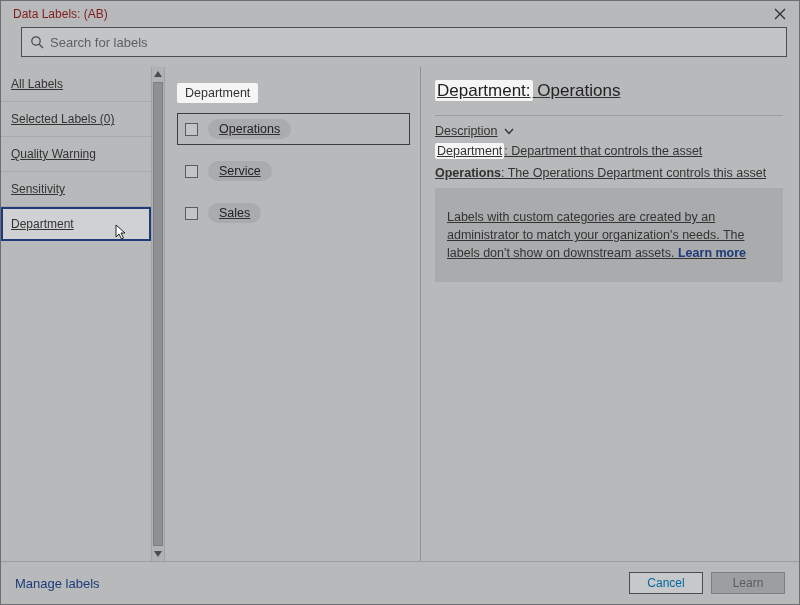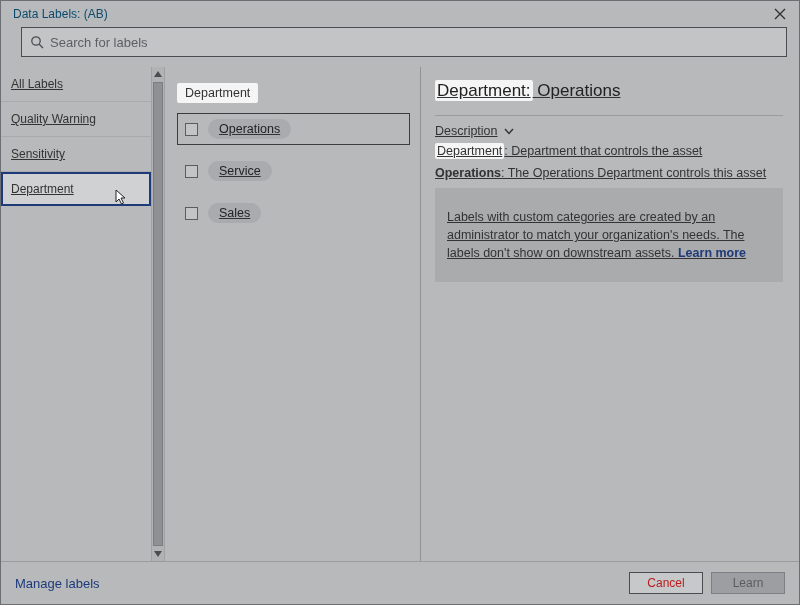--- a/index.html
+++ b/index.html
@@ -17,21 +17,21 @@
     display: flex;
     flex-direction: column;
     border: 1px solid #6b6e72;
   }
   .titlebar {
     display: flex;
     align-items: center;
     justify-content: space-between;
     padding: 6px 12px;
     font-size: 12px;
-    color: #0c4a6e;
+    color: #7f1d1d;
   }
   .close-x svg { display: block; }
 
   .search-wrap {
     padding: 0 12px 10px 20px;
   }
   .search {
     display: flex;
     align-items: center;
     border: 1.5px solid #4a4c4f;
@@ -198,21 +198,21 @@
     font-size: 13px;
     cursor: pointer;
   }
   .footer-spacer { flex: 1; }
   .btn {
     min-width: 74px;
     height: 22px;
     font-size: 12px;
     border: 1.2px solid #4a4c4f;
     background: #c6c8ca;
-    color: #b91c1c;
+    color: #0369a1;
     cursor: pointer;
     margin-left: 8px;
   }
   .btn.primary {
     background: #9c9ea1;
     color: #5a5c5e;
     border: 1.2px solid #7d7f82;
   }
 </style>
 </head>
@@ -237,20 +237,23 @@
         </svg>
       <input type="text" placeholder="Search for labels" style="">
     </div>
   </div>
 
   <div class="body">
 
     <div class="sidebar">
       <div class="sidebar-item">
         <span>All Labels</span>
+      </div>
+      <div class="sidebar-item">
+        <span>Selected Labels (0)</span>
       </div>
       <div class="sidebar-item">
         <span>Quality Warning</span>
       </div>
       <div class="sidebar-item">
         <span>Sensitivity</span>
       </div>
       <div class="sidebar-item selected">
         <span>Department</span>
         <span class="cursor">

